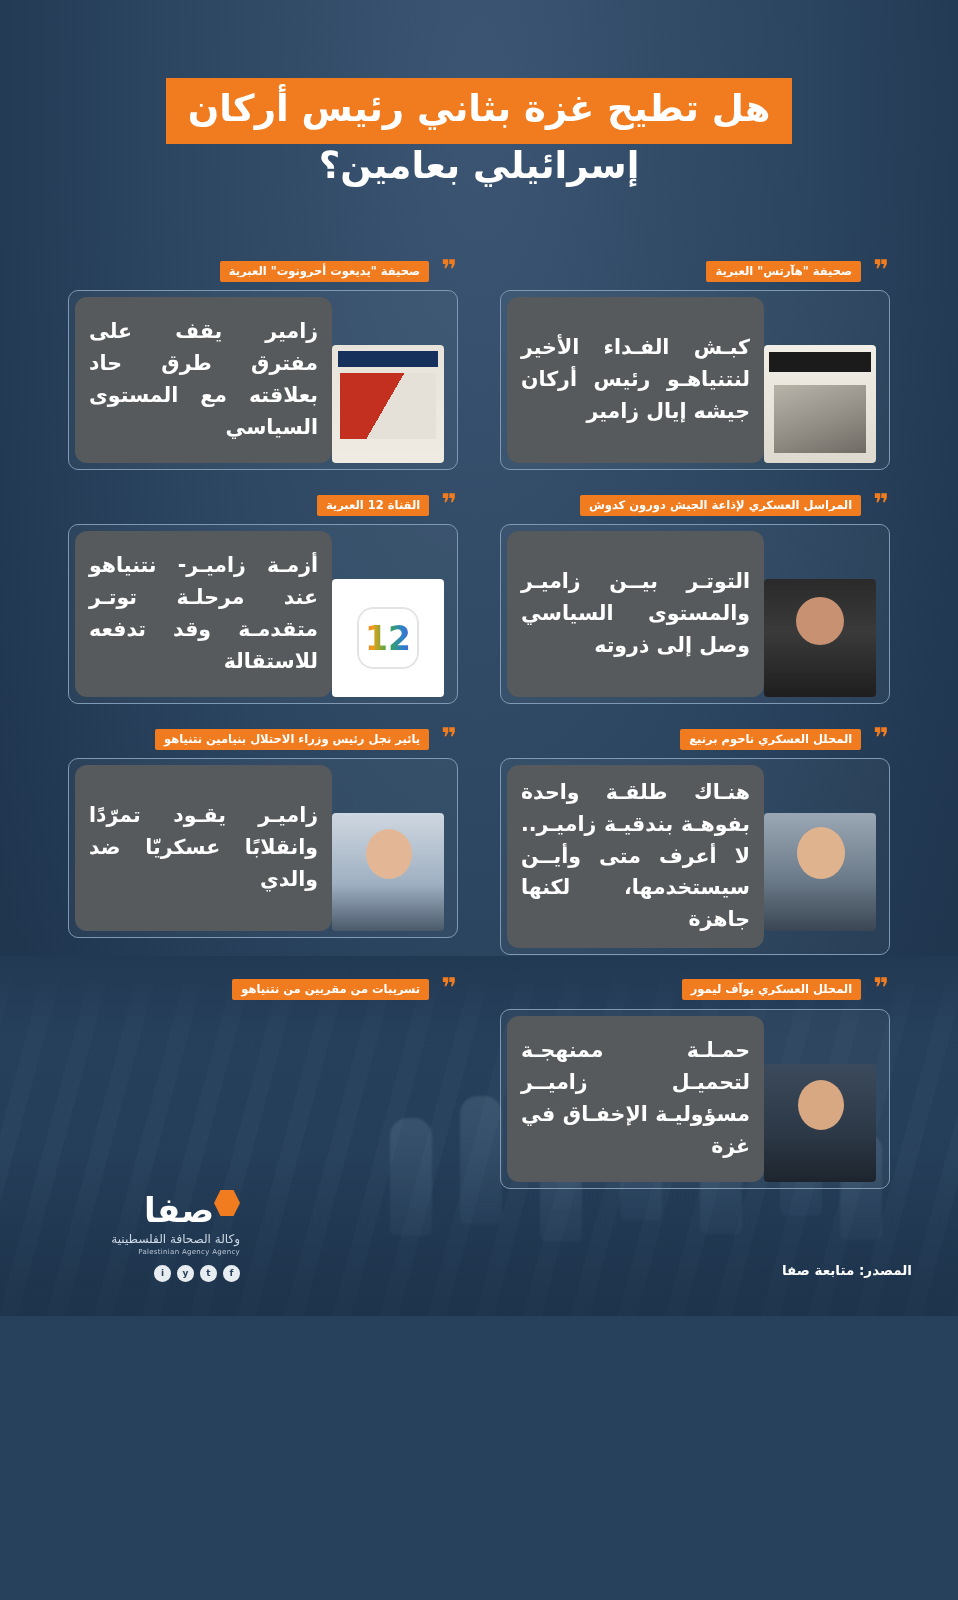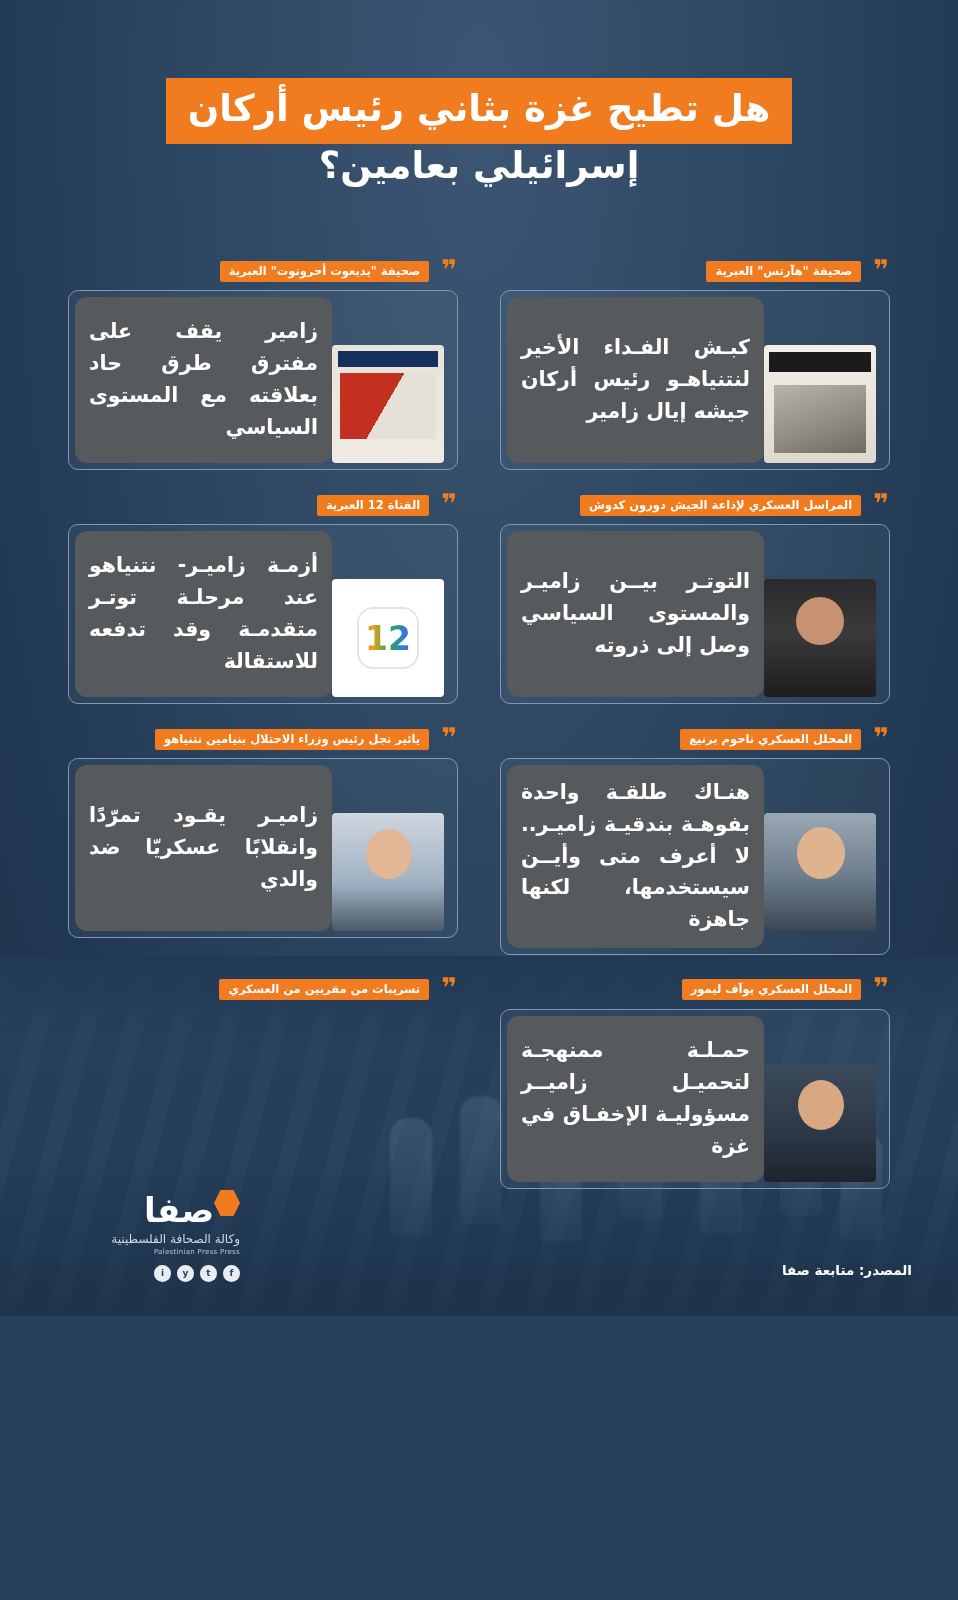--- a/index.html
+++ b/index.html
@@ -356,33 +356,33 @@
       </div>
       <div class="card-body">
         <div class="card-thumb th-person-4"></div>
         <div class="card-text">حمـلـة ممنهجـة لتحميـل زاميــر مسؤوليـة الإخفـاق في غزة</div>
       </div>
     </div>
 
     <div class="cell">
       <div class="card-head">
         <span class="quote-icon">❞</span>
-        <span class="src-label">تسريبات من مقربين من العسكري</span>
+        <span class="src-label">تسريبات من مقربين من نتنياهو</span>
       </div>
     </div>
 
   </div>
 
   <div class="footer-logo">
     <div class="logo-mark">
       <span class="logo-hex"></span>
       <span>صفا</span>
     </div>
     <div class="logo-sub">وكالة الصحافة الفلسطينية</div>
-    <div class="logo-sub logo-sub-en">Palestinian Press Press</div>
+    <div class="logo-sub logo-sub-en">Palestinian Agency Agency</div>
     <div class="social">
       <span>f</span>
       <span>t</span>
       <span>y</span>
       <span>i</span>
     </div>
   </div>
 
   <div class="source-note">المصدر: متابعة صفا</div>
 

